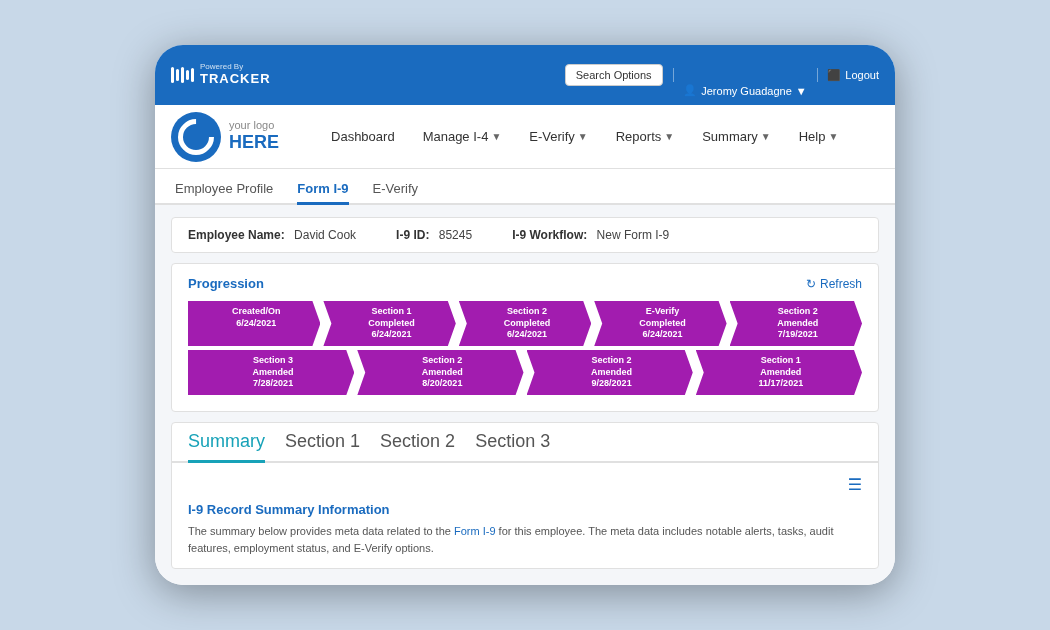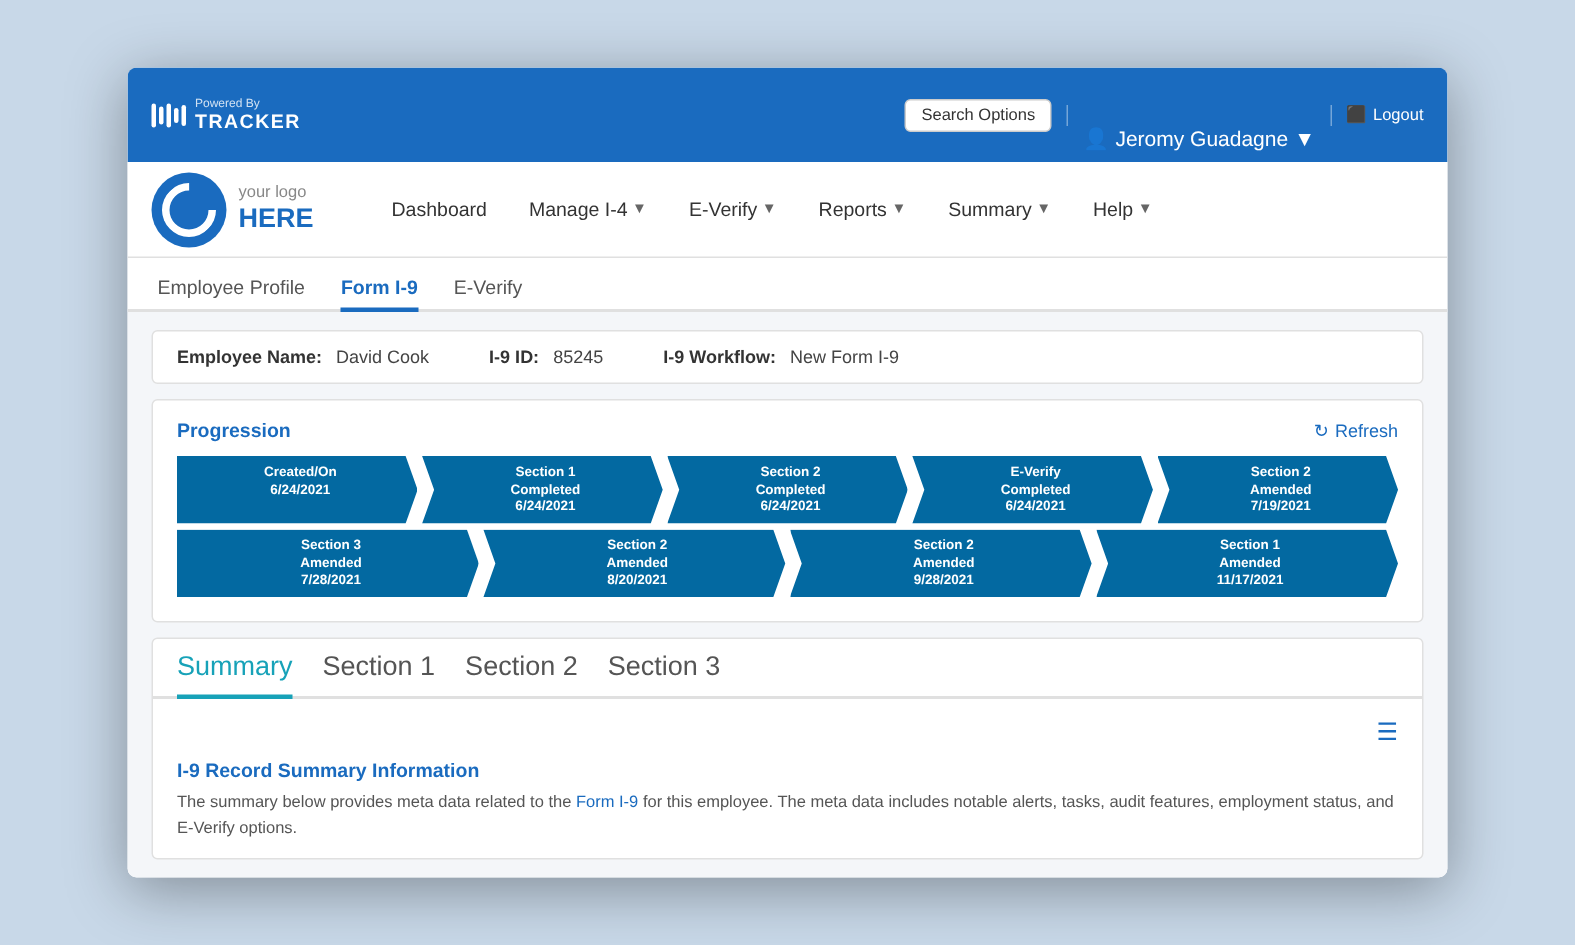--- a/index.html
+++ b/index.html
@@ -9,23 +9,23 @@
       justify-content: center;
       align-items: center;
       min-height: 100vh;
       font-family: Arial, sans-serif;
       width: 1050px;
       height: 630px;
       overflow: hidden;
     }
     .device-frame {
       background: white;
-      border-radius: 6px;
+      border-radius: 28px;
       box-shadow: 0 8px 40px rgba(0,0,0,0.35);
-      width: 880px;
+      width: 740px;
       height: 540px;
       overflow: hidden;
       display: flex;
       flex-direction: column;
     }
     
     .top-bar {
       background: #1a6bbf;
       padding: 8px 16px;
       display: flex;
@@ -60,22 +60,23 @@
       background: white;
       border: 1px solid #ccc;
       border-radius: 4px;
       padding: 4px 10px;
       font-size: 11px;
       cursor: pointer;
       color: #333;
     }
     .user-info {
       color: white;
-      font-size: 14px;
-      display: flex;
+      font-size: 11px;
+      display: flex;
+      align-items: center;
       gap: 4px;
       cursor: pointer;
       margin-top: 31px;
     }
     .logout-btn {
       color: white;
       font-size: 11px;
       display: flex;
       align-items: center;
       gap: 4px;
@@ -229,21 +230,21 @@
       border: none;
       background: none;
     }
     .chevron-row {
       display: flex;
       gap: 3px;
       margin-bottom: 4px;
     }
     .chevron-item {
       position: relative;
-      background: #0369a1;
+      background: #a21caf;
       color: white;
       font-size: 9px;
       font-weight: bold;
       text-align: center;
       padding: 5px 8px 5px 12px;
       clip-path: polygon(0 0, calc(100% - 8px) 0, 100% 50%, calc(100% - 8px) 100%, 0 100%, 8px 50%);
       line-height: 1.3;
       min-width: 88px;
       flex: 1;
     }

